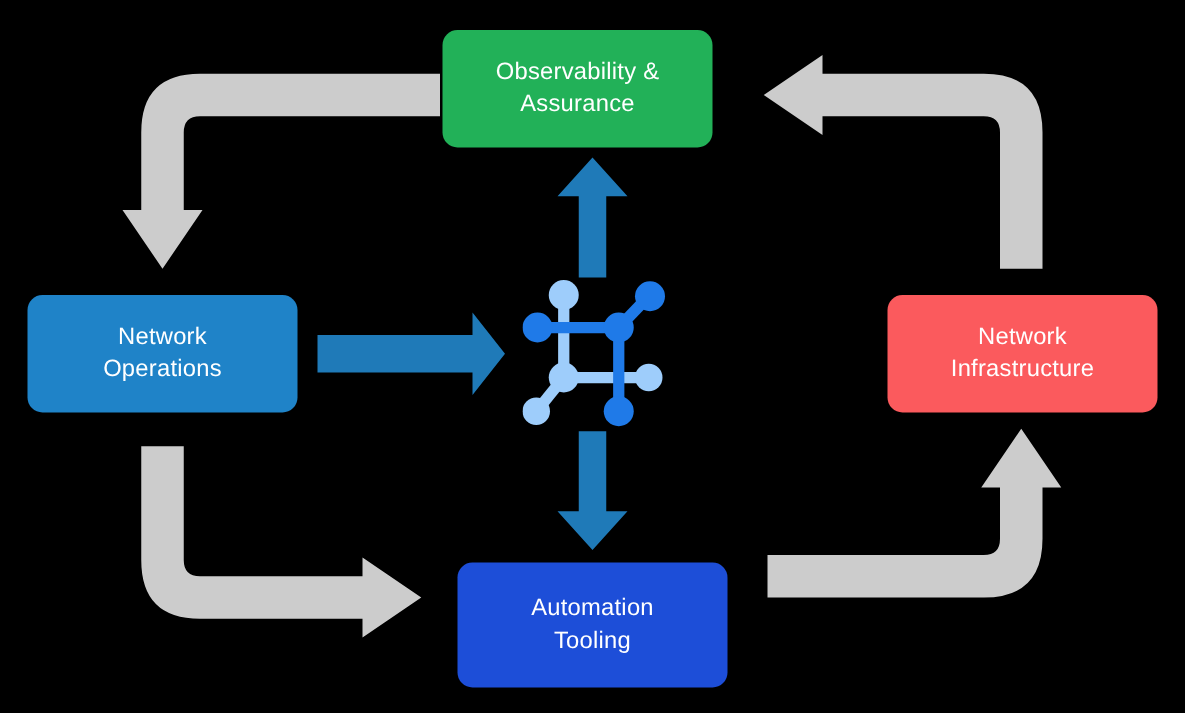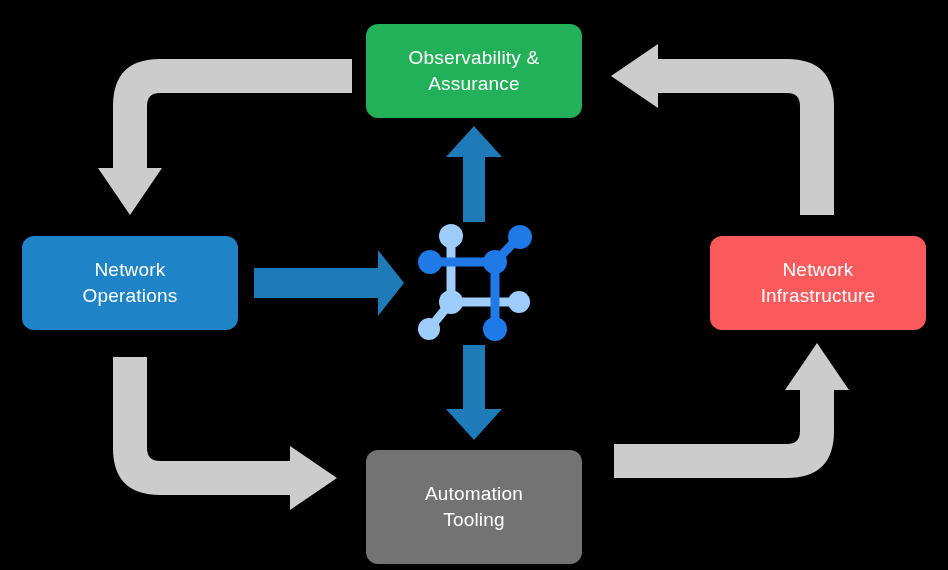--- a/index.html
+++ b/index.html
@@ -32,21 +32,21 @@
     font-weight: 400;
     letter-spacing: 0.2px;
     box-sizing: border-box;
     padding: 6px 10px;
   }
   .node-label {
     display: block;
     white-space: pre-line;
   }
   #box-observability {
-    left: 366px;
+    left: 354px;
     top: 24px;
     width: 216px;
     height: 94px;
     background: #22b158;
   }
   #box-operations {
     left: 22px;
     top: 236px;
     width: 216px;
     height: 94px;
@@ -56,22 +56,22 @@
     left: 710px;
     top: 236px;
     width: 216px;
     height: 94px;
     background: #fb5a5d;
   }
   #box-automation {
     left: 366px;
     top: 450px;
     width: 216px;
-    height: 114px;
-    background: #737373;
+    height: 100px;
+    background: #1d4ed8;
   }
   .svg-layer {
     position: absolute;
     left: 0;
     top: 0;
     width: 948px;
     height: 570px;
   }
   #center-icon {
     position: absolute;

